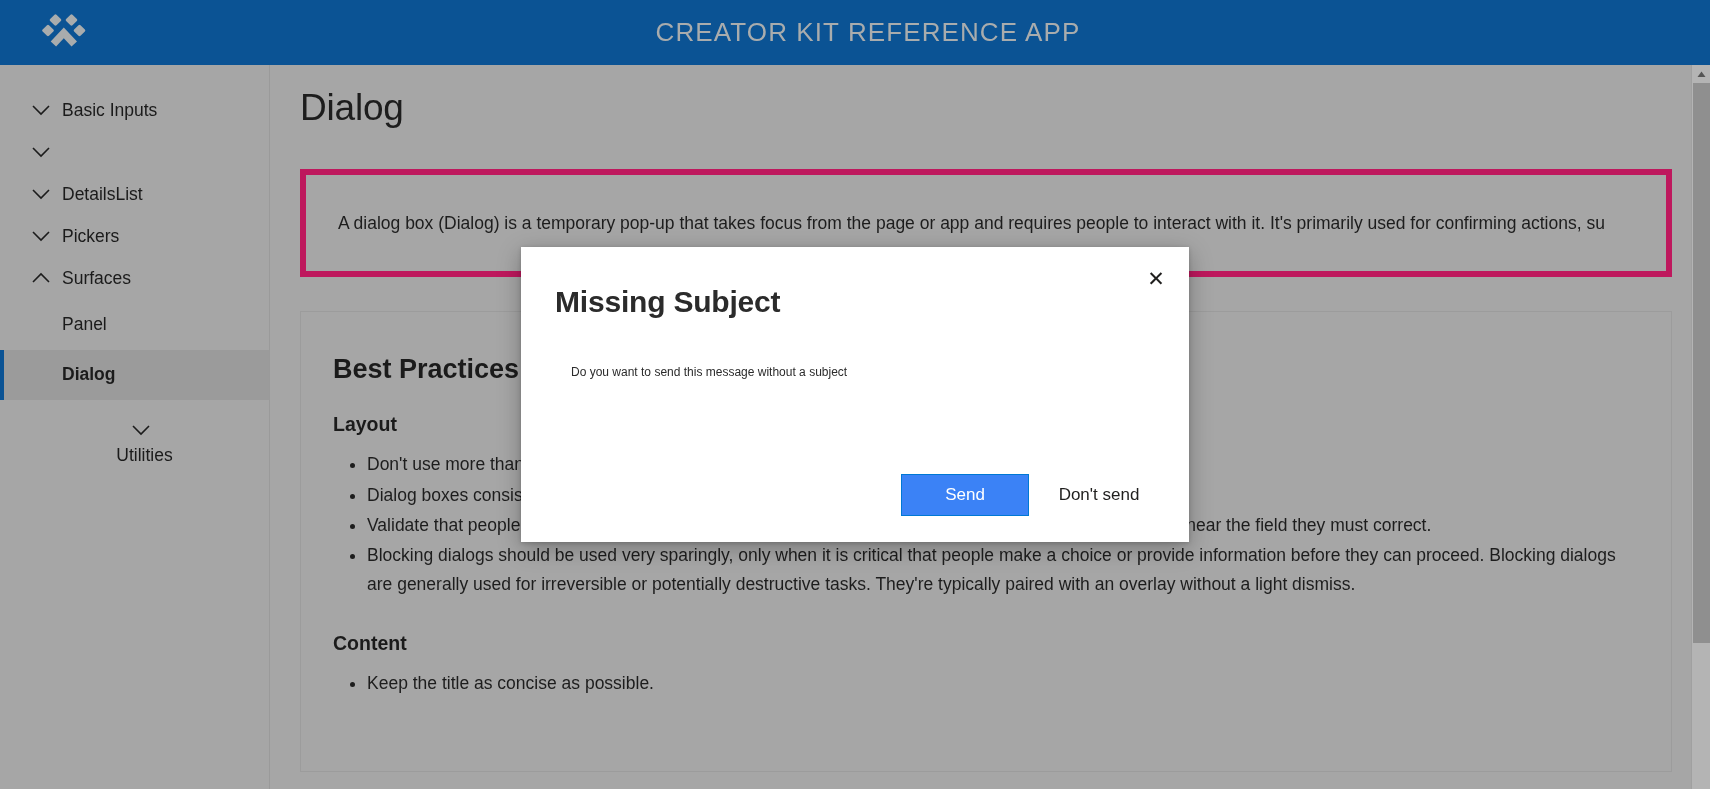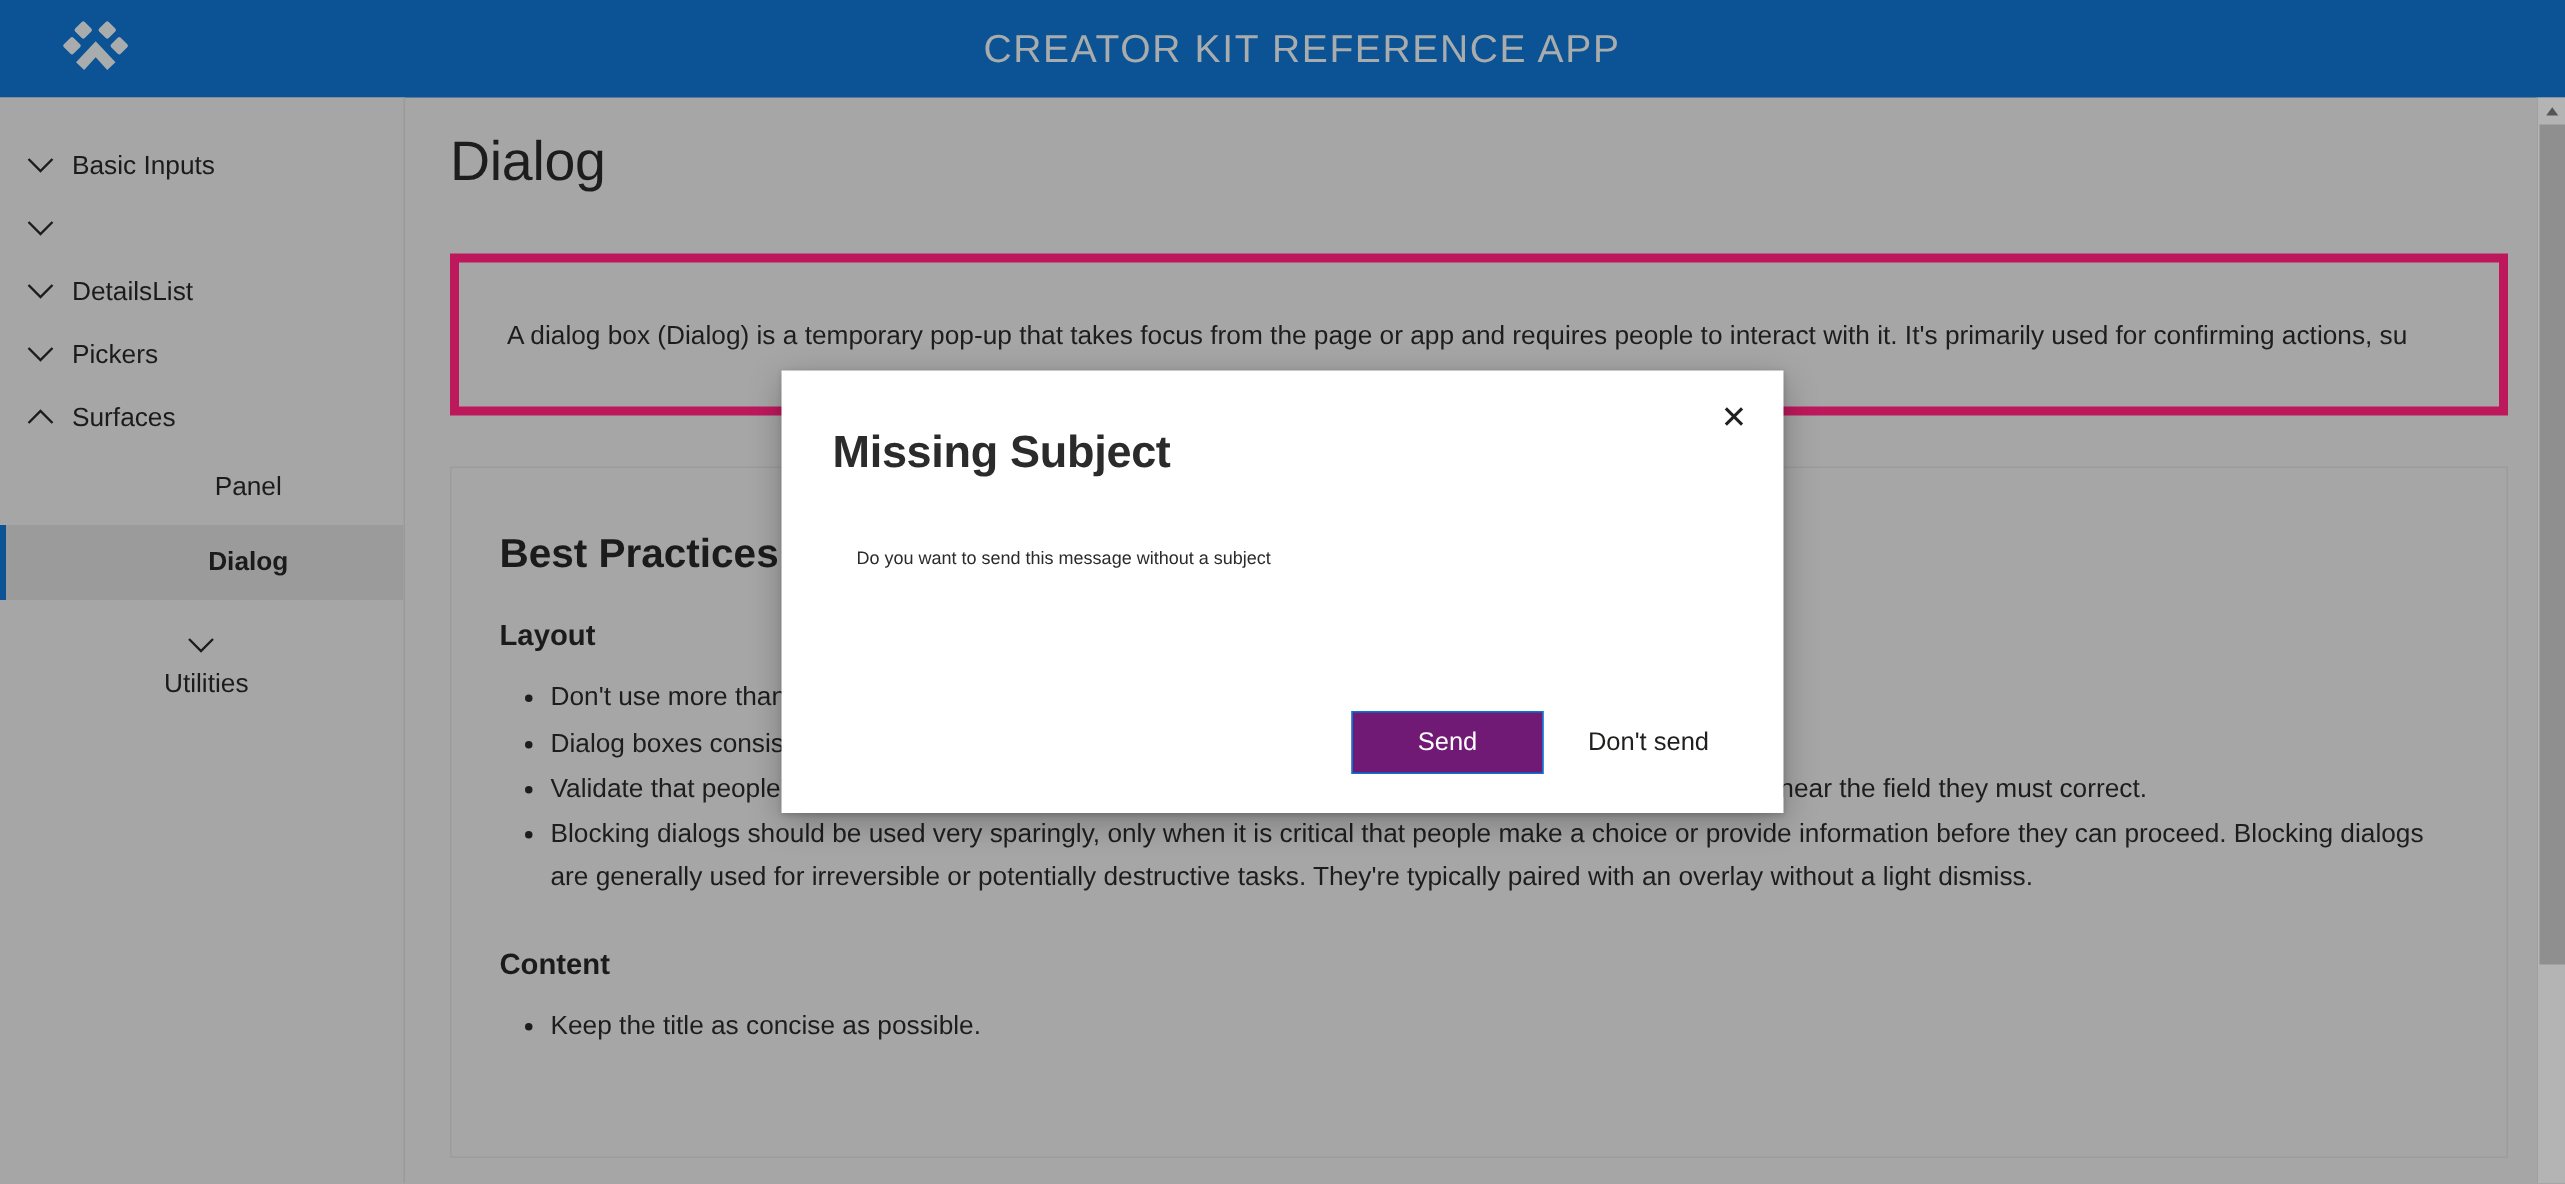--- a/index.html
+++ b/index.html
@@ -60,21 +60,21 @@
     height: 724px;
     background: #a6a6a6;
     border-right: 1px solid #9a9a9a;
     padding-top: 24px;
     overflow: hidden;
     position: relative;
   }
   .nav-group {
     display: flex;
     align-items: center;
-    padding: 9px 16px 9px 14px;
+    padding: 9px 16px 9px 28px;
     cursor: pointer;
     min-height: 42px;
     text-align: center;
   }
   .chev {
     width: 26px;
     flex: 0 0 26px;
     display: flex;
     align-items: center;
     justify-content: center;
@@ -89,21 +89,20 @@
   }
   .nav-child {
     display: flex;
     align-items: center;
     height: 50px;
     padding-left: 62px;
     font-size: 17.5px;
     color: #1b1b1b;
     cursor: pointer;
     position: relative;
-    justify-content: center;
   }
   .nav-child.selected {
     background: #9b9b9b;
     font-weight: 700;
   }
   .nav-child.selected::before {
     content: "";
     position: absolute;
     left: 0; top: 0; bottom: 0;
     width: 4px;
@@ -238,21 +237,21 @@
   }
   .dialog-footer {
     position: absolute;
     right: 30px;
     bottom: 26px;
     display: flex;
     align-items: center;
     gap: 10px;
   }
   .btn-primary {
-    background: #701a75;
+    background: #3b82f6;
     color: #ffffff;
     border: 1px solid #0078d4;
     font-size: 17px;
     font-family: "Liberation Sans", sans-serif;
     height: 42px;
     min-width: 128px;
     padding: 0 28px;
     cursor: pointer;
   }
   .btn-secondary {

